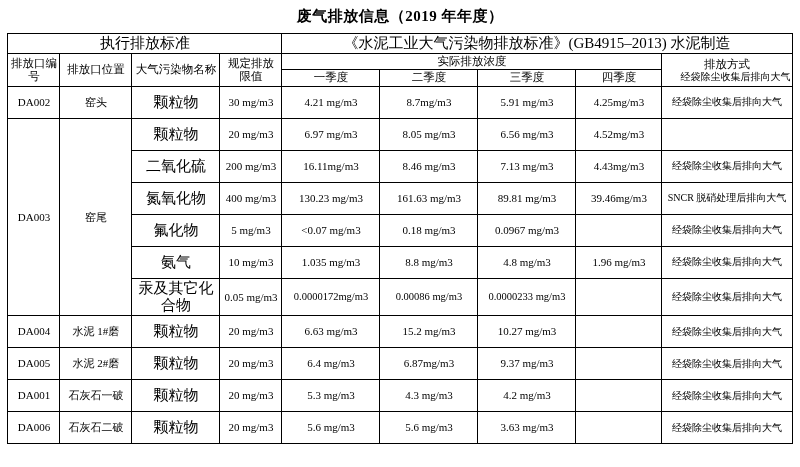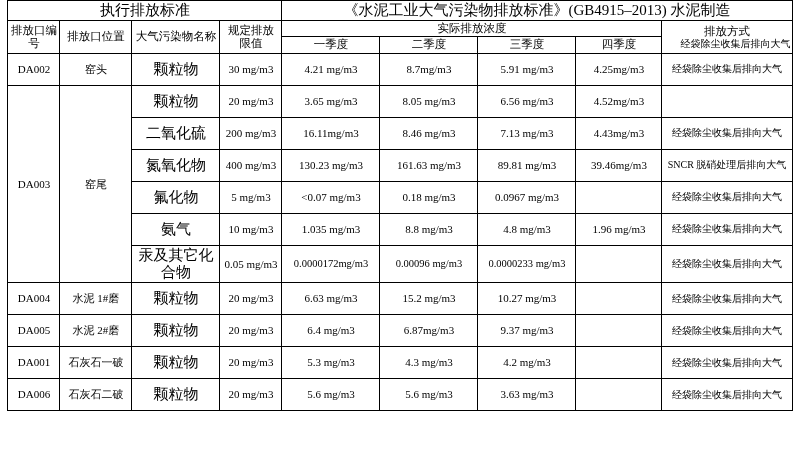--- a/index.html
+++ b/index.html
@@ -68,20 +68,21 @@
   col.c7{width:98px;}
   col.c8{width:86px;}
   col.c9{width:130px;}
   .r-reg td{height:29px;}
 </style>
 </head>
 <body>
 
 <div class="page">
 
+  <div class="title">废气排放信息（2019 年年度）</div>
 
   <table>
     <colgroup>
       <col class="c1">
         <col class="c2">
         <col class="c3">
         <col class="c4">
       <col class="c5">
         <col class="c6">
         <col class="c7">
@@ -123,21 +124,21 @@
         <td class="num">5.91 mg/m3</td>
         <td class="num">4.25mg/m3</td>
         <td class="way">经袋除尘收集后排向大气</td>
       </tr>
 
       <tr class="r-reg">
         <td rowspan="6" class="code">DA003</td>
         <td rowspan="6">窑尾</td>
         <td class="pollutant">颗粒物</td>
         <td class="num">20 mg/m3</td>
-        <td class="num">3.65 mg/m3</td>
+        <td class="num">6.97 mg/m3</td>
         <td class="num">8.05 mg/m3</td>
         <td class="num">6.56 mg/m3</td>
         <td class="num">4.52mg/m3</td>
         <td class="way"></td>
       </tr>
 
       <tr class="r-reg">
         <td class="pollutant">二氧化硫</td>
         <td class="num">200 mg/m3</td>
         <td class="num">16.11mg/m3</td>
@@ -174,21 +175,21 @@
         <td class="num">8.8 mg/m3</td>
         <td class="num">4.8 mg/m3</td>
         <td class="num">1.96 mg/m3</td>
         <td class="way">经袋除尘收集后排向大气</td>
       </tr>
 
       <tr class="r-reg">
         <td class="pollutant vsmall">汞及其它化合物</td>
         <td class="num">0.05 mg/m3</td>
         <td class="num vsmall">0.0000172mg/m3</td>
-        <td class="num vsmall">0.00096 mg/m3</td>
+        <td class="num vsmall">0.00086 mg/m3</td>
         <td class="num vsmall">0.0000233 mg/m3</td>
         <td class="num"></td>
         <td class="way">经袋除尘收集后排向大气</td>
       </tr>
 
       <tr class="r-reg">
         <td class="code">DA004</td>
         <td>水泥 1#磨</td>
         <td class="pollutant">颗粒物</td>
         <td class="num">20 mg/m3</td>

